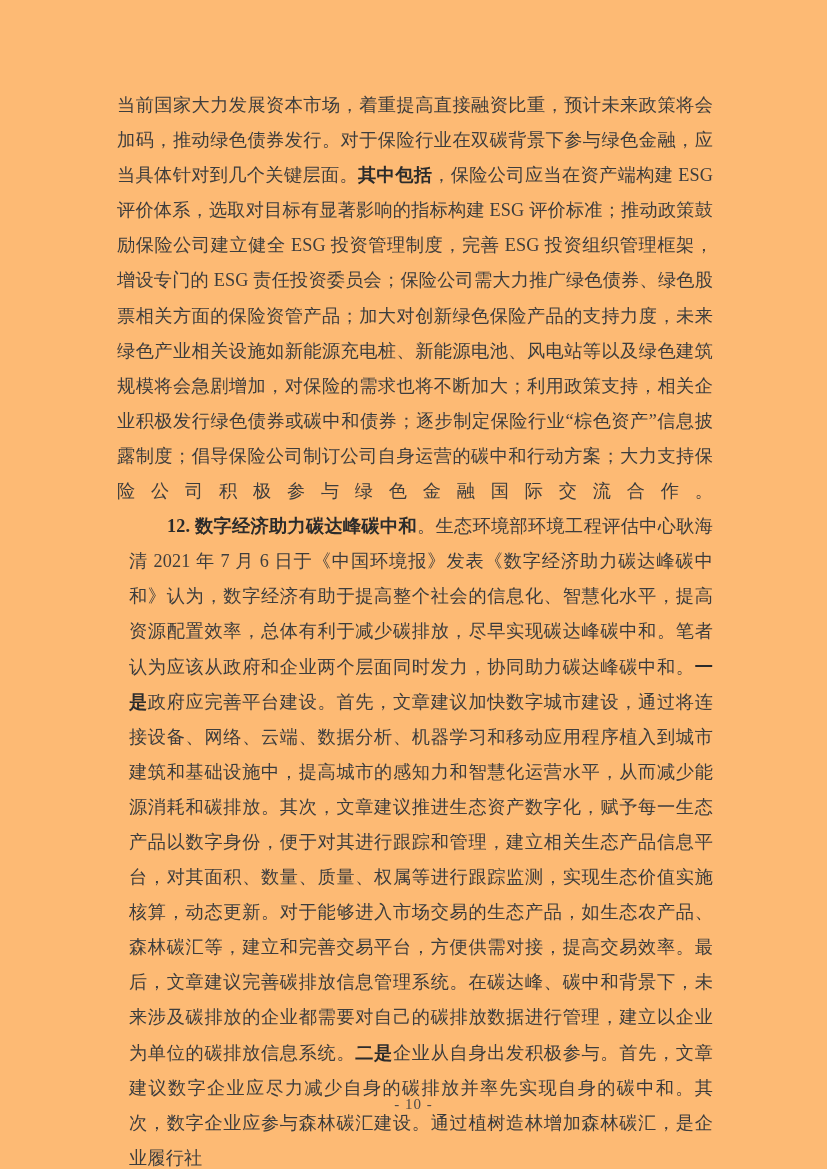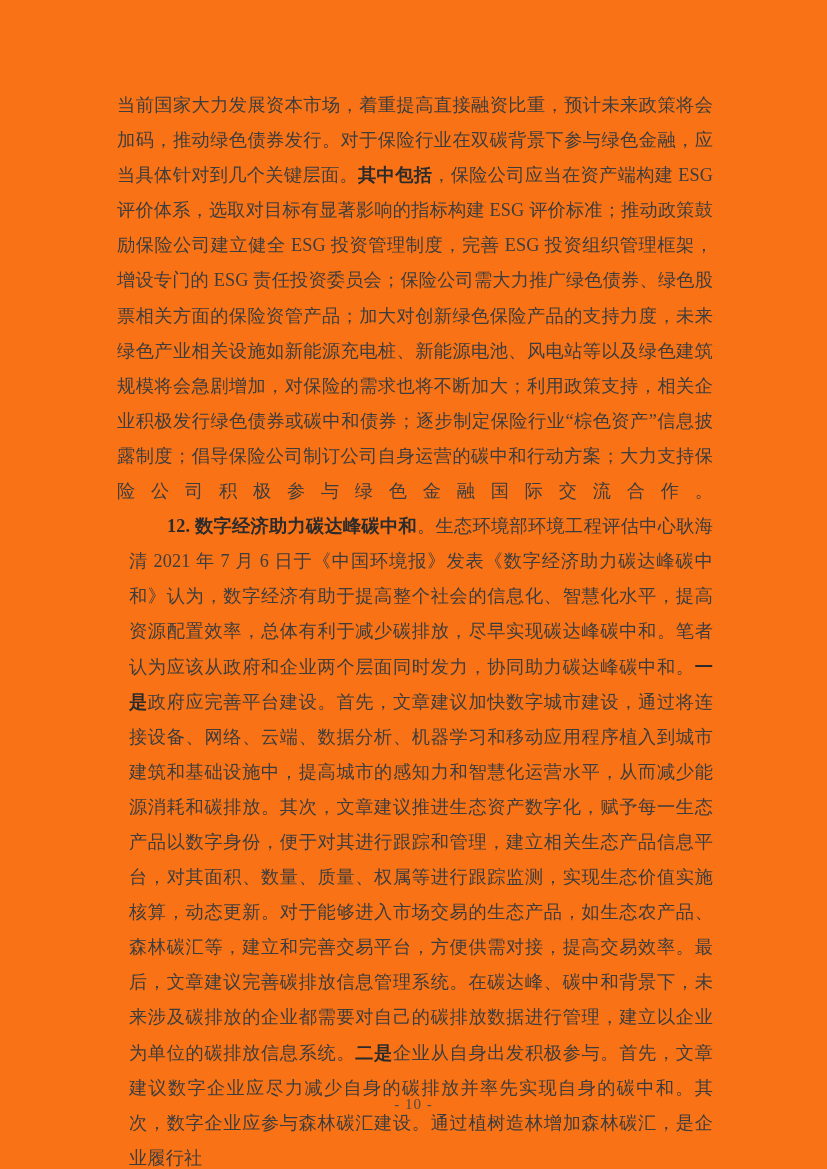--- a/index.html
+++ b/index.html
@@ -14,21 +14,21 @@
     font-family: "Liberation Serif", "DejaVu Serif", serif;
     color: #3a3a3a;
     overflow: hidden;
   }
   #page {
     position: absolute;
     left: 0;
     top: 0;
     width: 827px;
     height: 1169px;
-    background: #f97316;
+    background: #fdba74;
   }
   #content {
     position: absolute;
     left: 117px;
     top: 88px;
     width: 596px;
   }
   .para {
     margin: 0;
     padding: 0;

